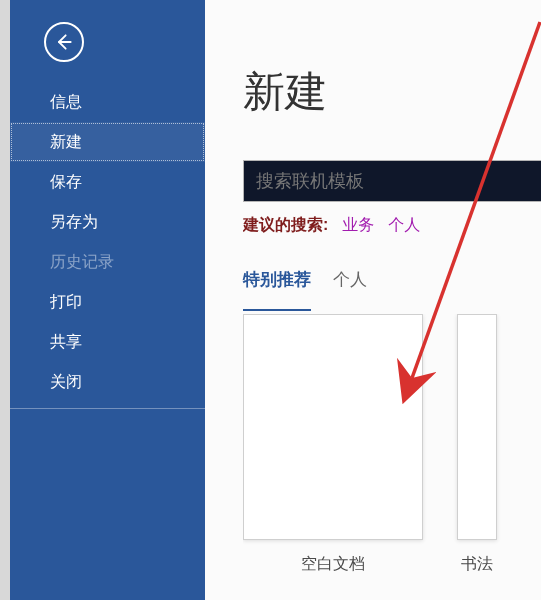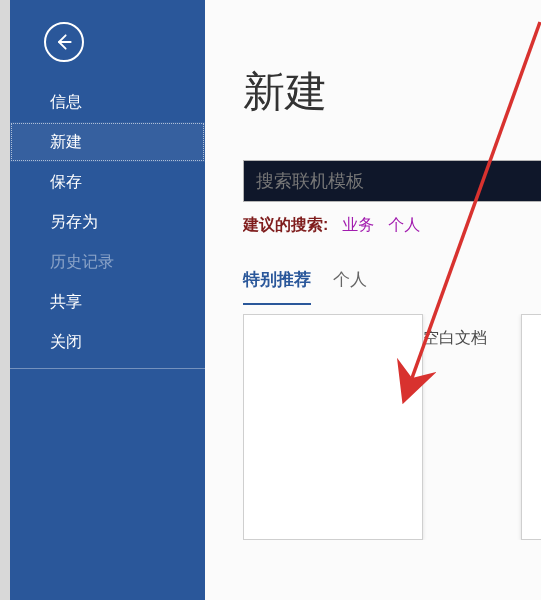--- a/index.html
+++ b/index.html
@@ -15,24 +15,24 @@
     .hr { border-top: 1px solid rgba(255,255,255,0.35); margin: 6px 0; }
     .main { position: absolute; left: 195px; top: 0; width: 336px; height: 600px; background: #fbfbfb; }
     .page-title { position: absolute; left: 38px; top: 64px; font-size: 42px; font-weight: 300; color: #333; }
     .search-box { position: absolute; left: 38px; top: 160px; right: 0; height: 42px; border: 1px solid #b5b5b5; border-right: none; background: #0f172a; }
     .search-input { width: 100%; height: 100%; border: none; outline: none; padding: 0 12px; font-size: 18px; color: #666; background: transparent; }
     .search-input::placeholder { color: #767676; }
     .sugg-row { position: absolute; left: 38px; top: 215px; right: 0; display: flex; flex-wrap: nowrap; gap: 14px; font-size: 16px; color: #444; align-items: center; overflow: hidden; }
     .sugg-label { font-weight: 700; color: #7f1d1d; white-space: nowrap; }
     .sugg-link { color: #a21caf; cursor: pointer; white-space: nowrap; }
     .tab-row { position: absolute; left: 38px; top: 268px; display: flex; gap: 22px; font-size: 17px; }
-    .tab { color: #666; cursor: pointer; padding-bottom: 12px; text-align: center; }
+    .tab { color: #666; cursor: pointer; padding-bottom: 18px; text-align: center; }
     .tab.active { color: #2a579a; font-weight: 700; border-bottom: 2px solid #2a579a; }
     .tmpl-area { position: absolute; left: 38px; top: 314px; right: 0; display: flex; gap: 34px; overflow: hidden; }
-    .tmpl { display: flex; flex-direction: row; align-items: flex-start; cursor: pointer; }
+    .tmpl { display: flex; flex-direction: column; align-items: center; cursor: pointer; }
     .tmpl-box { width: 180px; height: 226px; background: #fff; border: 1px solid #cfcfcf; box-shadow: 0 1px 4px rgba(0,0,0,0.12); }
     .tmpl-label { margin-top: 14px; font-size: 16px; color: #4a4a4a; text-align: center; white-space: nowrap; }
     .tmpl.partial .tmpl-box { width: 40px; }
     .arrow-svg { position: absolute; left: 210px; top: 10px; width: 330px; height: 400px; pointer-events: none; }
   </style>
 </head>
 <body>
 
 <div class="frame">
 
@@ -42,20 +42,21 @@
         <path d="M14 4 L6 12 L14 20" stroke="#fff" stroke-width="2.2" fill="none" stroke-linecap="round" stroke-linejoin="round"></path>
         <line x1="6" y1="12" x2="20" y2="12" stroke="#fff" stroke-width="2.2" stroke-linecap="round"></line>
       </svg>
     </div>
     <div class="menu">
       <div class="menu-item">信息</div>
       <div class="menu-item selected">新建</div>
       <div class="menu-item">保存</div>
       <div class="menu-item">另存为</div>
       <div class="menu-item disabled">历史记录</div>
+      <div class="menu-item">打印</div>
       <div class="menu-item">共享</div>
       <div class="menu-item">关闭</div>
       <div class="hr"></div>
     </div>
   </div>
 
   <div class="main">
     <div class="page-title">新建</div>
 
     <div class="search-box">

